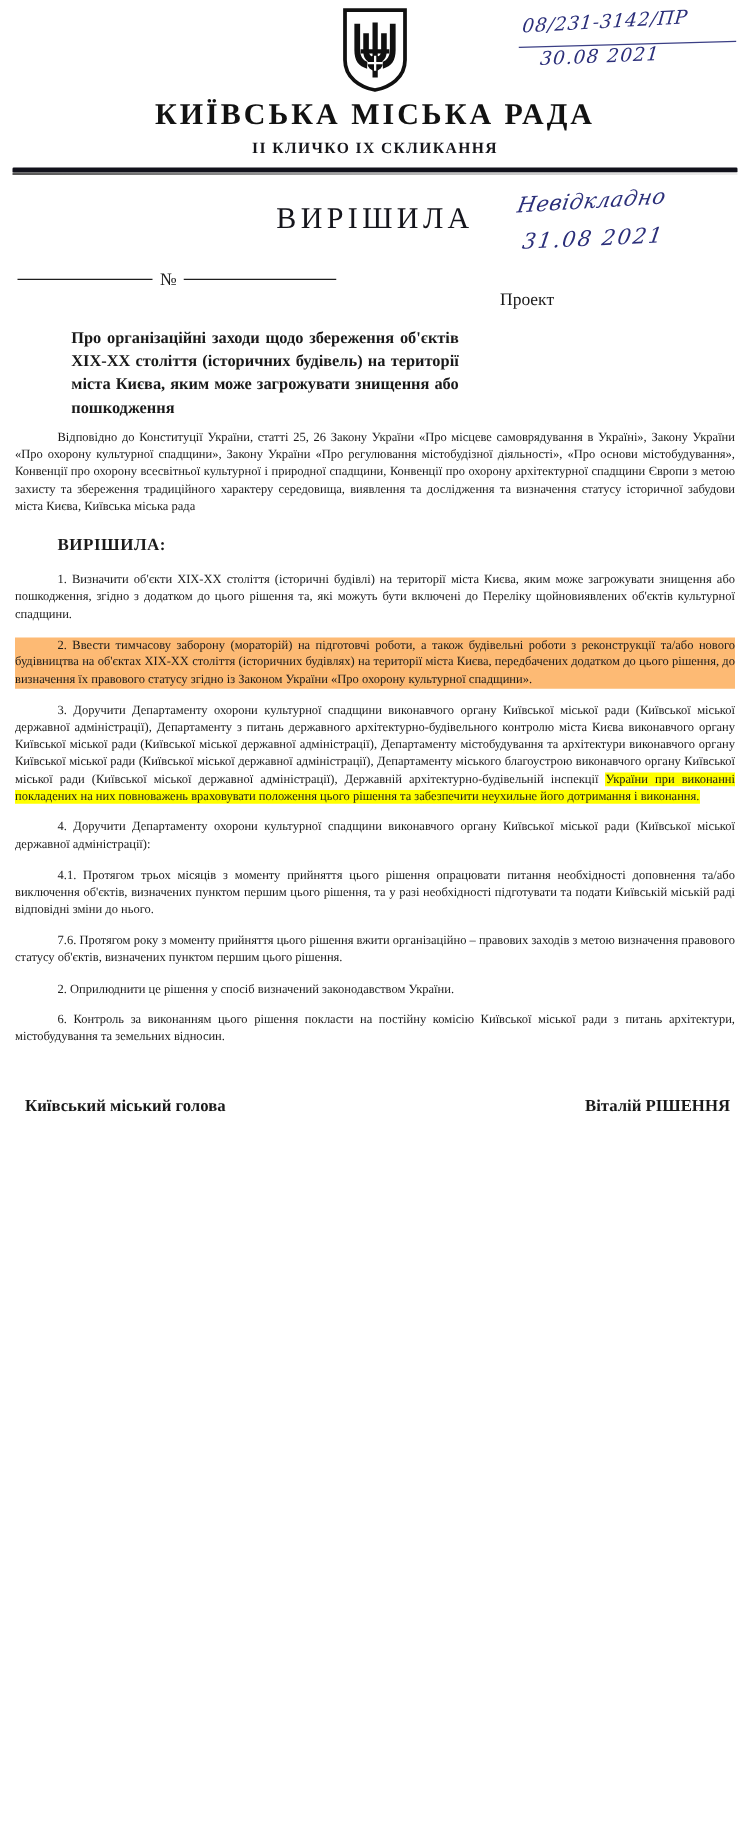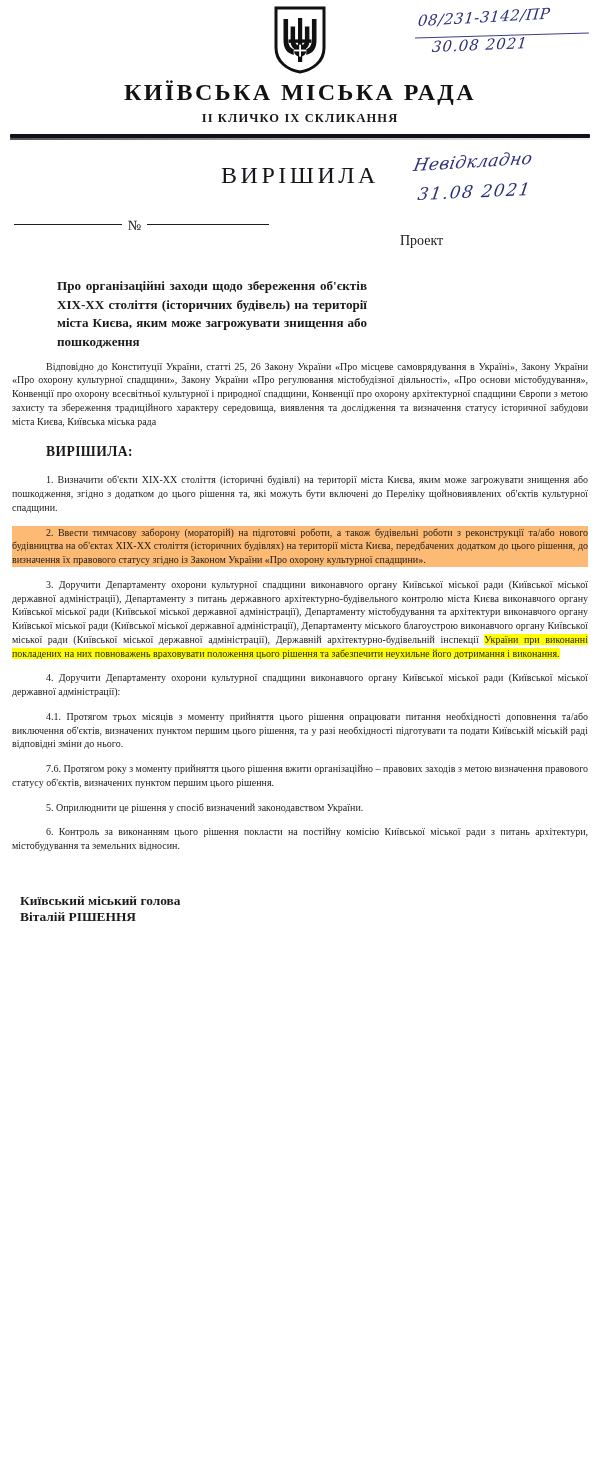--- a/index.html
+++ b/index.html
@@ -156,21 +156,21 @@
   }
 
   
   .body-area {
     padding: 0 12px 0 12px;
   }
 
   .subject-block {
     width: 310px;
     margin-left: 45px;
-    margin-top: 32px;
+    margin-top: 16px;
     font-weight: bold;
     font-size: 13.1px;
     line-height: 1.42;
     text-align: justify;
     text-align-last: left;
   }
 
   p.para {
     font-size: 10px;
     line-height: 1.375;
@@ -199,21 +199,20 @@
 
   
   .signature {
     display: flex;
     justify-content: space-between;
     align-items: baseline;
     font-weight: bold;
     font-size: 13.4px;
     margin-top: 40px;
     padding: 0 4px 0 8px;
-    flex-direction: column;
   }
 
   .spacer-sm { height: 8px; }
 </style>
 </head>
 <body>
 
 <div class="page">
 
   <div class="emblem-wrap">
@@ -271,21 +270,21 @@
     <p class="para para-hl">2. Ввести тимчасову заборону (мораторій) на підготовчі роботи, а також будівельні роботи з реконструкції та/або нового будівництва на об'єктах XIX-XX століття (історичних будівлях) на території міста Києва, передбачених додатком до цього рішення, до визначення їх правового статусу згідно із Законом України «Про охорону культурної спадщини».</p>
 
     <p class="para"><span>3. Доручити Департаменту охорони культурної спадщини виконавчого органу Київської міської ради (Київської міської державної адміністрації), Департаменту з питань державного архітектурно-будівельного контролю міста Києва виконавчого органу Київської міської ради (Київської міської державної адміністрації), Департаменту містобудування та архітектури виконавчого органу Київської міської ради (Київської міської державної адміністрації), Департаменту міського благоустрою виконавчого органу Київської міської ради (Київської міської державної адміністрації), Державній архітектурно-будівельній інспекції </span><span class="hl">України при виконанні покладених на них повноважень  враховувати положення цього рішення та забезпечити неухильне його дотримання і виконання.</span></p>
 
     <p class="para">4. Доручити Департаменту охорони культурної спадщини виконавчого органу Київської міської ради (Київської міської державної адміністрації):</p>
 
     <p class="para">4.1. Протягом трьох місяців з моменту прийняття цього рішення опрацювати питання необхідності доповнення та/або виключення об'єктів, визначених пунктом першим цього рішення, та у разі необхідності підготувати та подати Київській міській раді відповідні зміни до нього.</p>
 
     <p class="para">7.6. Протягом року з моменту прийняття цього рішення вжити організаційно – правових заходів з метою визначення правового статусу об'єктів, визначених пунктом першим цього рішення.</p>
 
-    <p class="para">5. Оприлюднити це рішення у спосіб визначений законодавством України.</p>
+    <p class="para">2. Оприлюднити це рішення у спосіб визначений законодавством України.</p>
 
     <p class="para">6. Контроль за виконанням цього рішення покласти на постійну комісію Київської міської ради з питань архітектури, містобудування та земельних відносин.</p>
 
     <div class="signature">
       <span>Київський міський голова</span>
       <span>Віталій РІШЕННЯ</span>
     </div>
 
   </div>
 </div>

